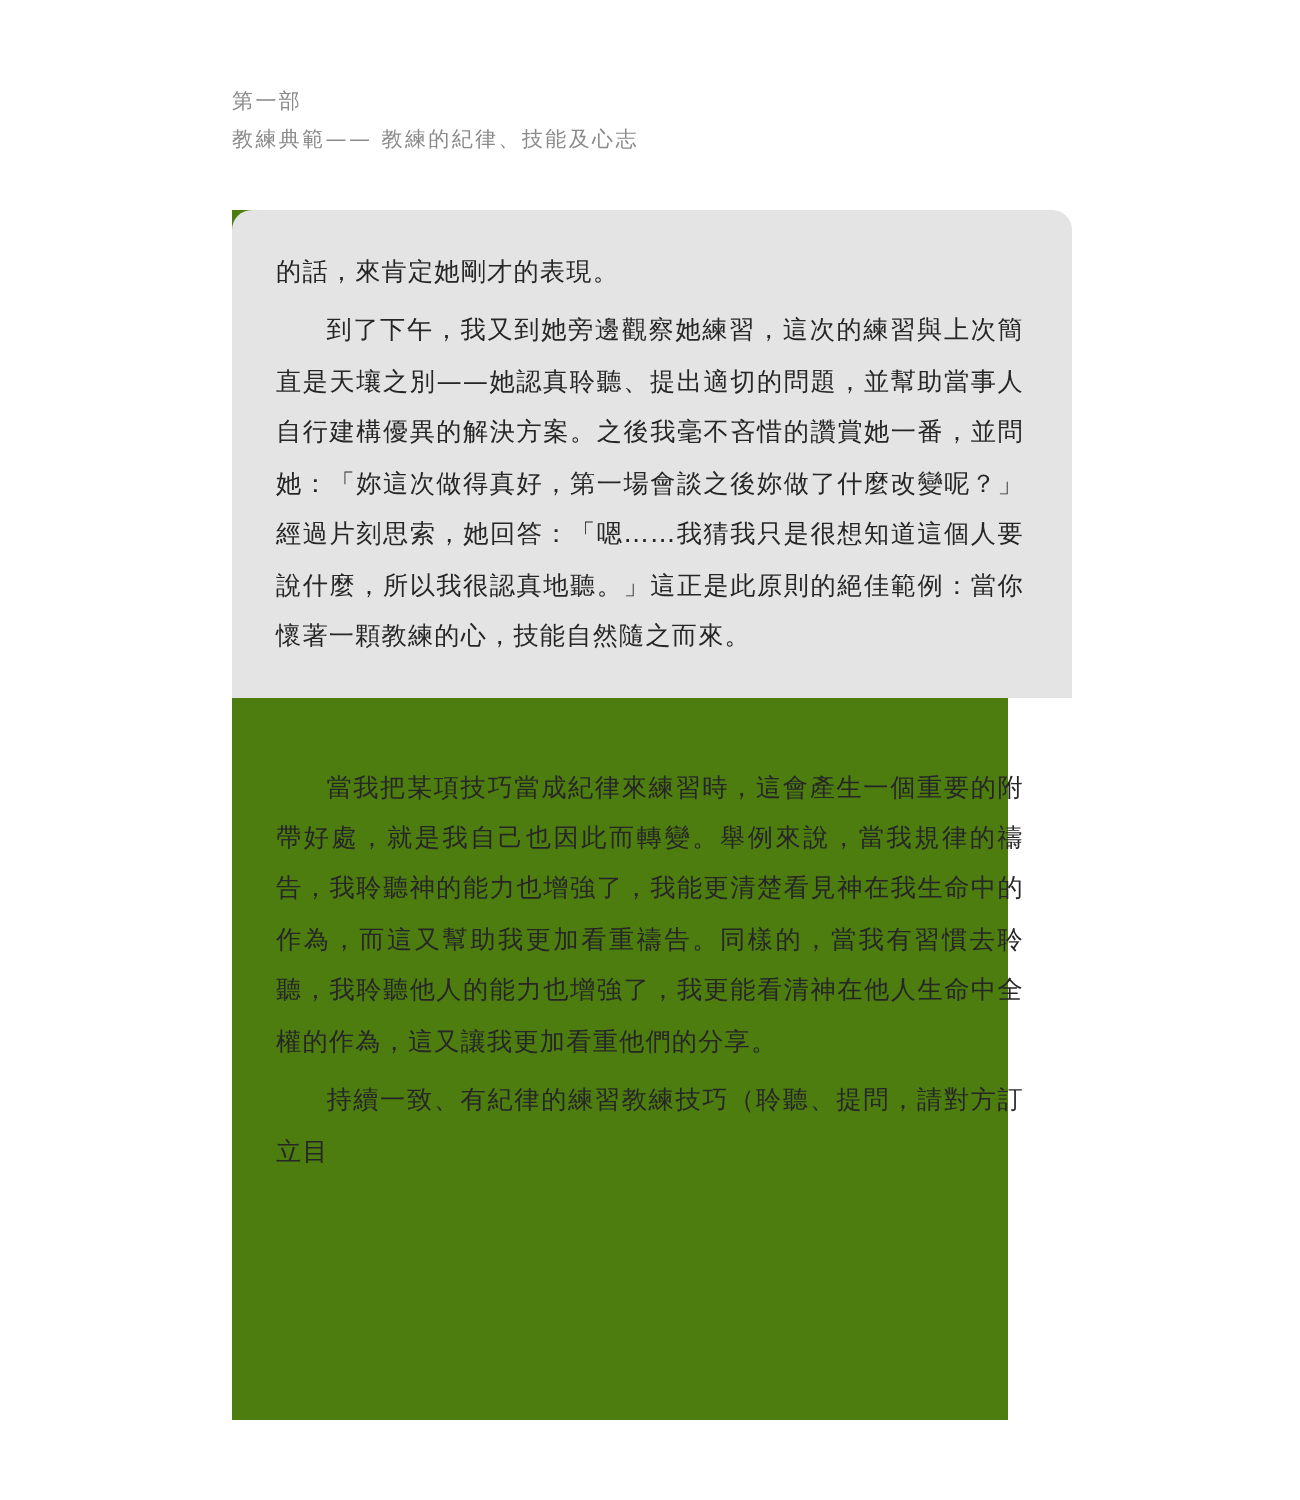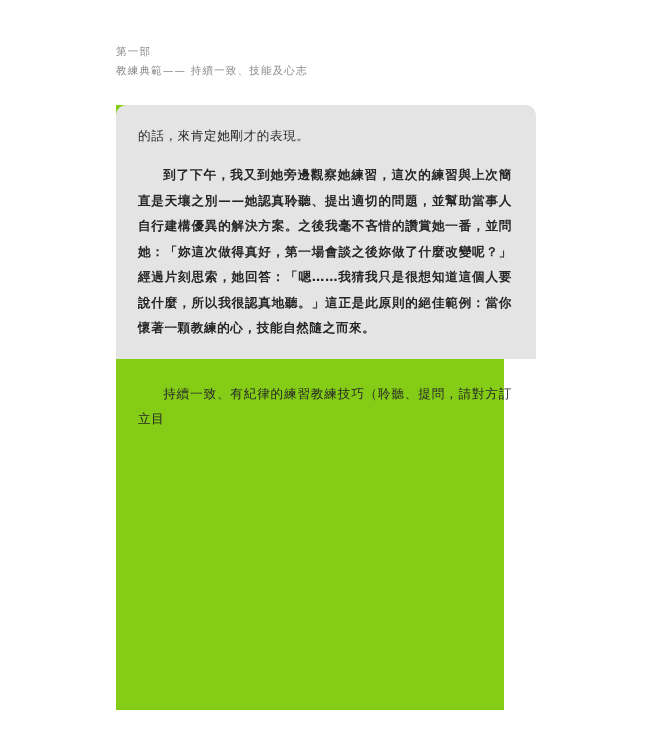--- a/index.html
+++ b/index.html
@@ -34,21 +34,21 @@
   .running-head .line1 { display: block; }
   .running-head .line2 { display: block; }
 
   
   .column {
     position: absolute;
     left: 116px;
     top: 105px;
     width: 388px;
     height: 605px;
-    background: #84cc16;
+    background: #4d7c0f;
     box-sizing: border-box;
   }
 
   
   .quote-block {
     position: absolute;
     left: 0;
     top: 0;
     width: 420px;
     background: #e4e4e4;
@@ -62,22 +62,21 @@
     font-size: 12.6px;
     line-height: 2.02;
     letter-spacing: 0.6px;
     text-align: justify;
     text-justify: inter-ideograph;
   }
   .prose p {
     margin: 0;
   }
   .prose p + p {
-    margin-top: 14px;
-    font-weight: bold;
+    margin-top: 4px;
   }
   .indent {
     text-indent: 2em;
   }
   .main-text {
     position: absolute;
     left: 0;
     top: 0;
     width: 420px;
     box-sizing: border-box;
@@ -88,29 +87,30 @@
     color: #111111;
   }
 </style>
 </head>
 <body>
 
 <div class="page">
 
   <div class="running-head">
     <span class="line1">第一部</span>
-    <span class="line2">教練典範—— 持續一致、技能及心志</span>
+    <span class="line2">教練典範—— 教練的紀律、技能及心志</span>
   </div>
 
   <div class="column">
 
     <div class="quote-block prose">
       <p class="p-q0">的話，來肯定她剛才的表現。</p>
       <p class="p-q1 indent">到了下午，我又到她旁邊觀察她練習，這次的練習與上次簡直是天壤之別——她認真聆聽、提出適切的問題，並幫助當事人自行建構優異的解決方案。之後我毫不吝惜的讚賞她一番，並問她：「妳這次做得真好，第一場會談之後妳做了什麼改變呢？」經過片刻思索，她回答：「嗯……我猜我只是很想知道這個人要說什麼，所以我很認真地聽。」這正是此原則的絕佳範例：當你懷著一顆教練的心，技能自然隨之而來。</p>
     </div>
 
     <div class="main-text prose" id="main-text" style="top: 275.5px;">
+        <p class="indent">當我把某項技巧當成紀律來練習時，這會產生一個重要的附帶好處，就是我自己也因此而轉變。舉例來說，當我規律的禱告，我聆聽神的能力也增強了，我能更清楚看見神在我生命中的作為，而這又幫助我更加看重禱告。同樣的，當我有習慣去聆聽，我聆聽他人的能力也增強了，我更能看清神在他人生命中全權的作為，這又讓我更加看重他們的分享。</p>
         <p class="indent">持續一致、有紀律的練習教練技巧（聆聽、提問，請對方訂立目</p>
       </div>
 
   </div>
 
 </div>
 
 </body></html>

